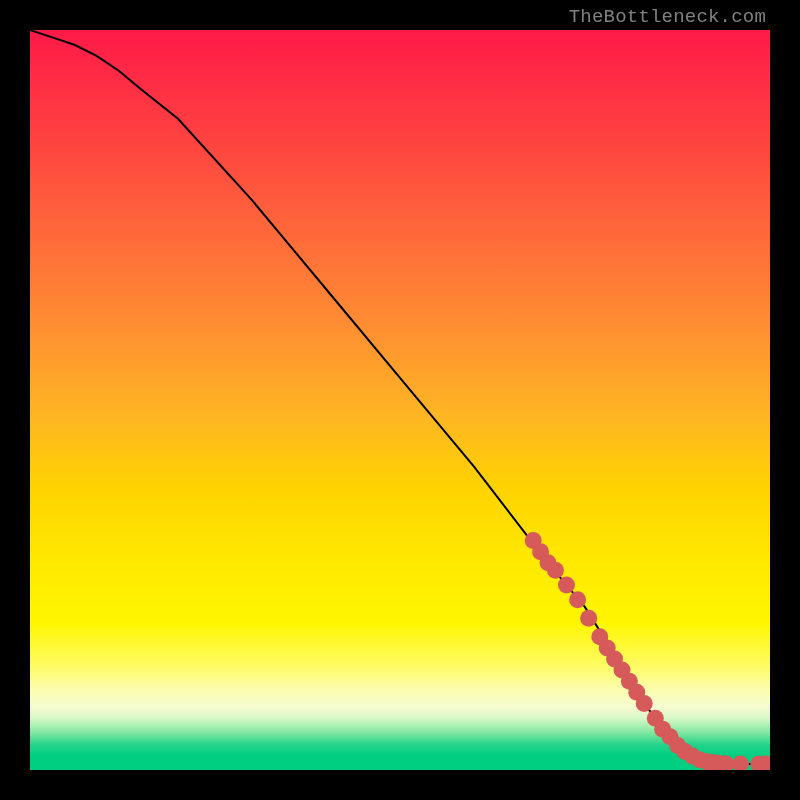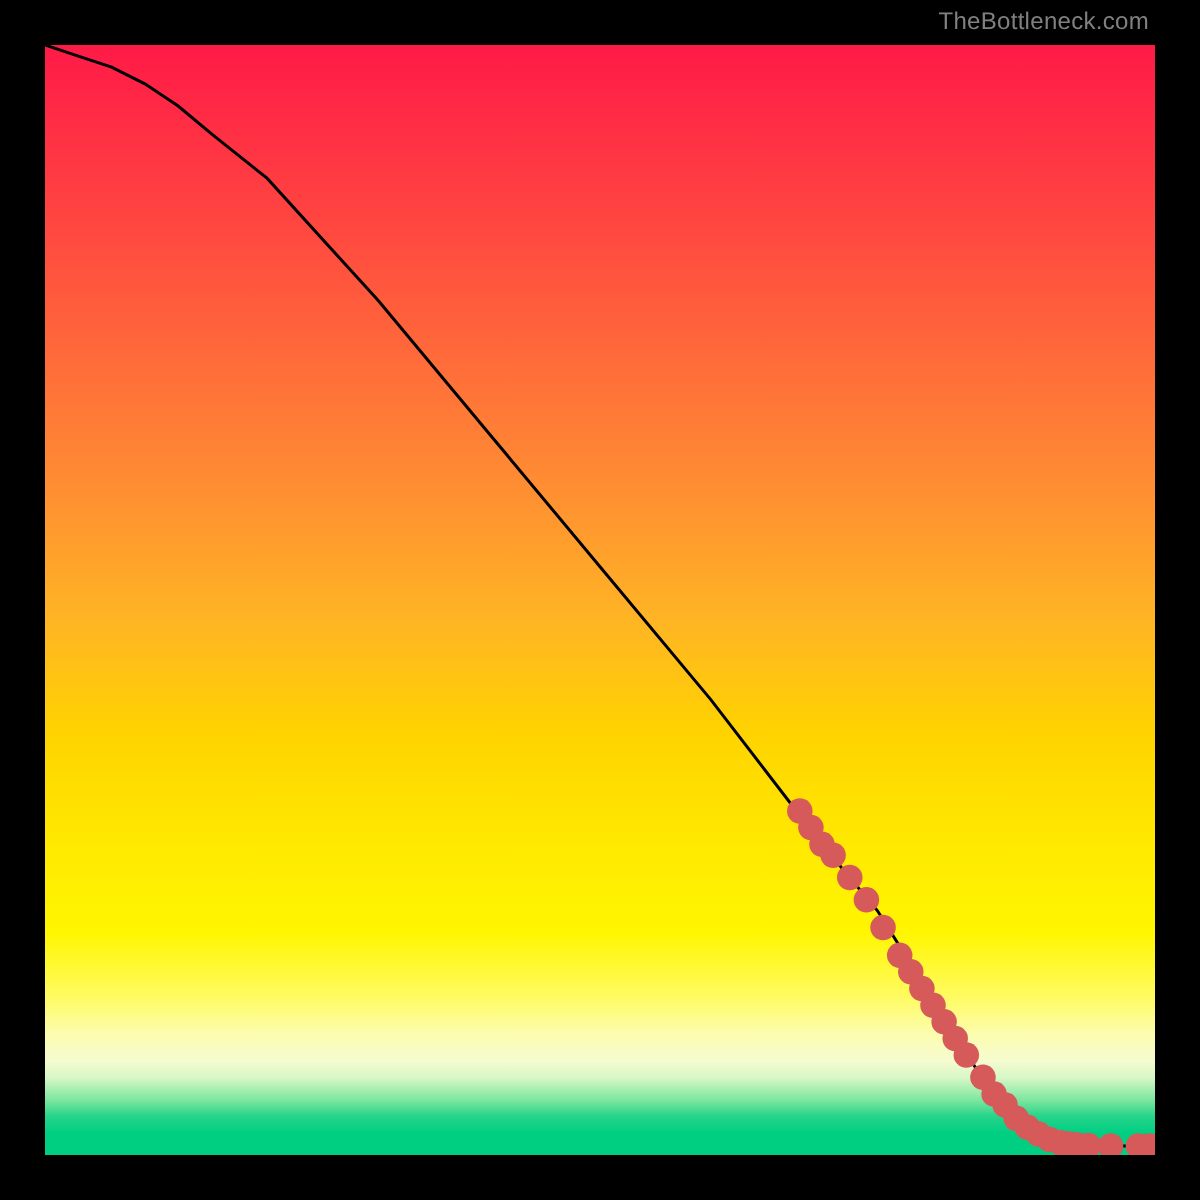--- a/index.html
+++ b/index.html
@@ -51,23 +51,24 @@
     left: 0;
     top: 0;
     width: 740px;
     height: 740px;
   }
   .watermark {
     position: absolute;
     top: 6px;
     right: 34px;
     color: #808080;
-    font-size: 16px;
+    font-size: 19px;
     font-weight: 400;
     letter-spacing: 0.2px;
+    font-family: Liberation Mono, monospace;
   }
 </style>
 </head>
 <body>
 
 <div class="frame">
   <div class="gradient"></div>
   <svg id="chart-svg" class="svg-layer" viewBox="0 0 740 740">
       <path d="M0.00 0.00 L22.20 7.40 L44.40 14.80 L66.60 25.90 L88.80 40.70 L111.00 59.20 L148.00 88.80 L222.00 170.20 L296.00 259.00 L370.00 347.80 L444.00 436.60 L518.00 532.80 L555.00 577.20 L592.00 636.40 L614.20 673.40 L636.40 703.00 L658.60 722.98 L680.80 731.86 L703.00 734.08 L740.00 734.08" fill="none" stroke="#000000" stroke-width="2"></path>
       <circle cx="503.20" cy="510.60" r="8.5" fill="#d65a5a"></circle>

